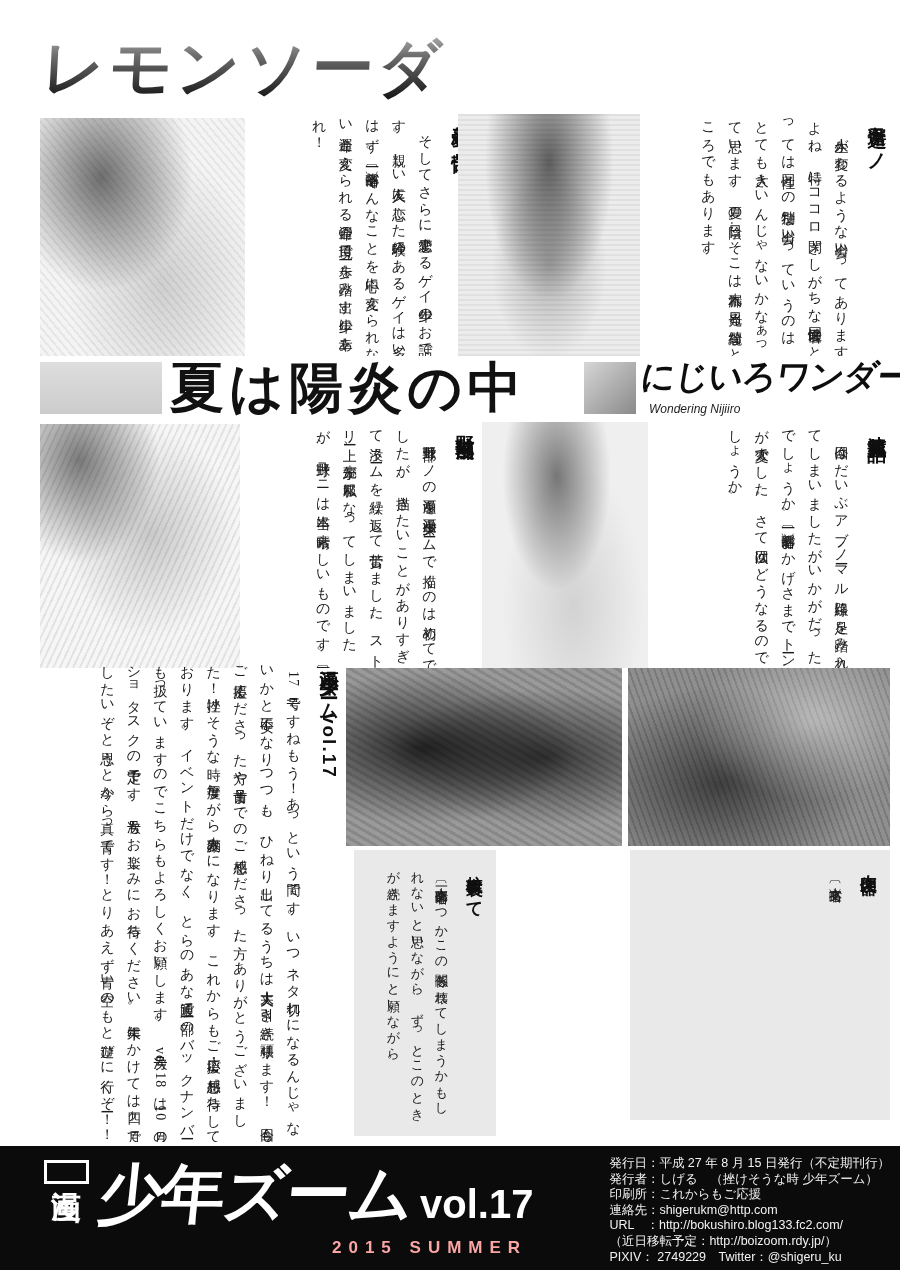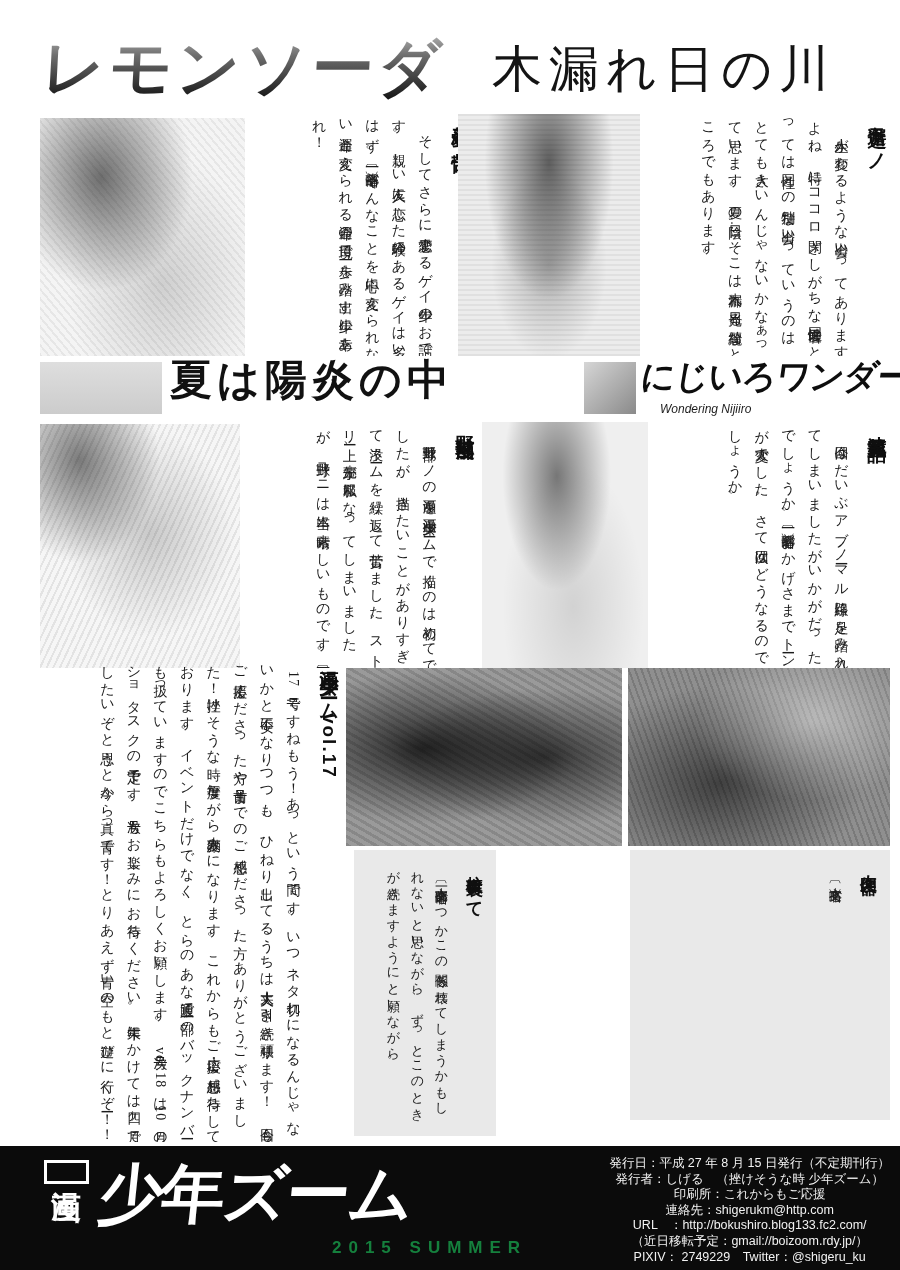--- a/index.html
+++ b/index.html
@@ -25,33 +25,33 @@
   }
   .title-komorebi {
     position:absolute; left:492px; top:36px; width:400px;
     font-family:"Liberation Serif", serif;
     font-size:50px; font-weight:500; letter-spacing:7px; color:#141414;
     white-space:nowrap;
   }
   .title-kagerou {
     position:absolute; left:170px; top:352px; width:320px;
     font-family:"DejaVu Serif", serif;
-    font-size:42px; font-weight:bold; letter-spacing:5px; color:#111;
+    font-size:54px; font-weight:bold; letter-spacing:5px; color:#111;
     white-space:nowrap;
   }
   .nijiiro-wrap { position:absolute; left:641px; top:354px; width:250px; }
   .nijiiro-main {
     font-family:"Liberation Sans", sans-serif;
     font-size:34px; font-weight:900; letter-spacing:-1px;
     transform:skewX(-8deg); color:#0d0d0d; white-space:nowrap;
     text-shadow:0 0 2px #fff;
   }
   .nijiiro-sub {
     font-family:"Liberation Sans", sans-serif;
-    font-size:12px; font-style:italic; color:#1c1c1c; margin:2px 0 0 19px;
+    font-size:12px; font-style:italic; color:#1c1c1c; margin:2px 0 0 8px;
   }
   
   .bar-left {
     position:absolute; left:40px; top:362px; width:122px; height:52px;
     background:linear-gradient(to bottom,#dedede,#cccccc);
   }
   .bar-right {
     position:absolute; left:584px; top:362px; width:52px; height:52px;
     background:linear-gradient(135deg,#d6d6d6 0%, #8a8a8a 100%);
   }
@@ -124,35 +124,34 @@
     color:#fff; margin:2px 0 0 10px; white-space:nowrap;
   }
   .f-vol {
     font-family:"Liberation Sans", sans-serif;
     font-weight:bold; font-size:40px; color:#fff;
     margin:22px 0 0 8px; white-space:nowrap;
   }
   .f-season {
     position:absolute; left:332px; top:92px;
     font-family:"Liberation Sans", sans-serif;
-    font-size:17px; font-weight:bold; letter-spacing:7px; color:#15803d;
+    font-size:17px; font-weight:bold; letter-spacing:7px; color:#fca5a5;
   }
   .f-info {
-    position:absolute; right:10px; top:10px; text-align:center;
+    position:absolute; right:10px; top:10px; text-align:left;
     font-family:"Liberation Sans", sans-serif;
     font-size:12.5px; line-height:15.6px; color:#f2f2f2;
   }
 </style>
 </head>
 <body>
 
 <div id="page">
 
   <div class="title-lemon">レモンソーダ</div>
-  <div class="title-komorebi">木漏れ日の川</div>
 
   <div class="illust ill-1" style="left:40px; top:118px; width:205px; height:238px;"></div>
 
   <div class="vsec" style="left:252px; top:110px; width:222px; height:246px;">
     <h3>恋愛と苦悩</h3>
     <p>　そしてさらに恋愛するゲイ少年のお話です。親しい友人に恋した経験のあるゲイは多いはず。〔一部省略〕そんなことを中心に変えられない運命と変えられる運命の境目で一歩を踏み出す少年に幸あれ！</p>
   </div>
 
   <div class="illust ill-2" style="left:458px; top:114px; width:182px; height:242px;"></div>
 
@@ -199,26 +198,27 @@
 
   <div class="vsec panel" style="left:630px; top:850px; width:260px; height:270px;">
     <h3>肉便器</h3>
     <p>　〔本文省略〕</p>
   </div>
 
   <div class="footer">
     <div class="f-logo">
       <div class="f-manga-box">漫画</div>
       <div class="f-zoom">少年ズーム</div>
+      <div class="f-vol">vol.17</div>
     </div>
     <div class="f-season">2015 SUMMER</div>
     <div class="f-info">
       <div>発行日：平成 27 年 8 月 15 日発行（不定期刊行）</div>
       <div>発行者：しげる　（挫けそうな時 少年ズーム）</div>
       <div>印刷所：これからもご応援</div>
       <div>連絡先：shigerukm@http.com</div>
       <div>URL　：http://bokushiro.blog133.fc2.com/</div>
-      <div>（近日移転予定：gmail://boizoom.rdy.jp/）</div>
+      <div>（近日移転予定：http://boizoom.rdy.jp/）</div>
       <div>PIXIV： 2749229　Twitter：@shigeru_ku</div>
     </div>
   </div>
 
 </div>
 
 </body></html>

